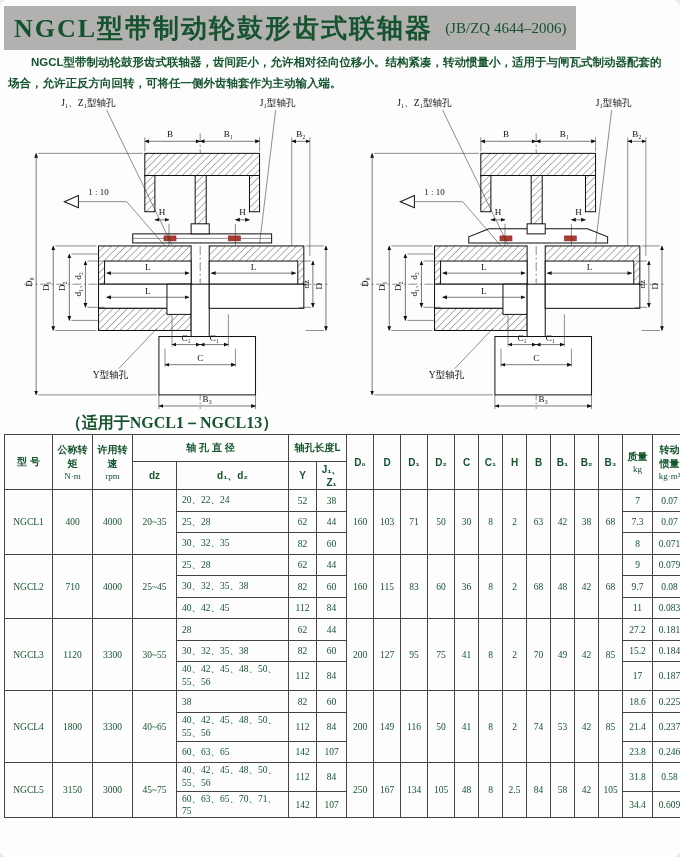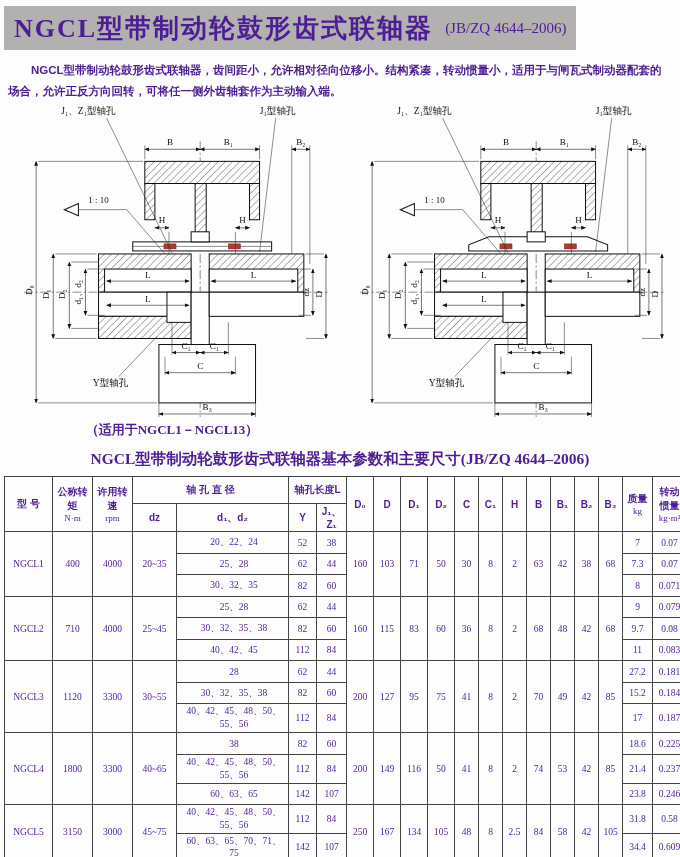--- a/index.html
+++ b/index.html
@@ -1,37 +1,38 @@
 <!DOCTYPE html>
 <html><head>
 <meta charset="utf-8">
 <style>
   html,body { margin:0; padding:0; background:#e8e8e8; }
   .page {
     position:relative; width:680px; height:857px; margin:0 auto;
-    background:#fdfdfd; font-family:"Liberation Serif","DejaVu Serif",serif; color:#4c1d95;
+    background:#fdfdfd; font-family:"Liberation Serif","DejaVu Serif",serif; color:#14532d;
     overflow:hidden;
+    border-radius:7px;
   }
   
   .title-bar {
     margin:6px 0 0 4px; width:572px; height:44px; background:#b3b0b0;
     display:flex; align-items:center; padding:0 10px; box-sizing:border-box;
   }
   .title-main { font-size:26px; font-weight:bold; letter-spacing:2px; white-space:nowrap; }
   .title-std  { font-size:15px; margin-left:12px; white-space:nowrap;text-align:right; }
   
   .intro {
-    margin:10px 8px 0 8px; font-size:11.5px; font-weight:600; line-height:1.8;
+    margin:2px 8px 0 8px; font-size:11.5px; font-weight:600; line-height:1.8;
     text-indent:2em; font-family:"Liberation Sans","DejaVu Sans",sans-serif;
   }
   
   .diagrams { display:flex; justify-content:space-between; padding:0 4px; margin-top:2px; }
   .diagrams figure { margin:0; width:336px; }
   .diagrams figcaption {
-    text-align:center; font-size:13px; font-weight:bold; margin-top:0px;
+    text-align:center; font-size:16px; font-weight:bold; margin-top:0px;
     font-family:"Liberation Serif",serif;
   }
   svg { display:block; }
   .hf { fill:url(#hat); stroke:#111; stroke-width:1; }
   .wf { fill:#fff; stroke:#111; stroke-width:1; }
   .rf { fill:#b03a2e; stroke:#7b241c; stroke-width:0.5; }
   .dim { stroke:#222; stroke-width:0.6; fill:none; }
   .thin { stroke:#333; stroke-width:0.55; fill:none; }
   .cl { stroke:#444; stroke-width:0.6; stroke-dasharray:9 2.5 2 2.5; fill:none; }
   .dt { font:9px "Liberation Serif",serif; fill:#111; }
@@ -42,21 +43,21 @@
     border-collapse:collapse; table-layout:fixed; width:672px; margin:0 4px;
     font-size:9.5px; font-family:"Liberation Serif","DejaVu Serif",serif;
   }
   table.spec th, table.spec td { border:1px solid #444; padding:1px 2px; text-align:center; overflow:hidden; }
   table.spec th {
     font-size:10px; font-weight:bold; font-family:"Liberation Sans","DejaVu Sans",sans-serif;
     height:24px;
   }
   table.spec th .unit { font-weight:normal; font-size:9px; font-family:"Liberation Serif",serif; }
   table.spec td { height:18.5px; }
-  table.spec td.bores { text-align:center; padding-left:5px; }
+  table.spec td.bores { text-align:left; padding-left:5px; }
 </style>
 </head>
 <body>
 
 <div class="page">
 
   <div class="title-bar">
     <span class="title-main">NGCL型带制动轮鼓形齿式联轴器</span>
     <span class="title-std">(JB/ZQ 4644–2006)</span>
   </div>
@@ -279,21 +280,20 @@
           <line class="thin" x1="100" y1="15" x2="165" y2="149"></line>
           <text class="lb" x="270" y="11" text-anchor="middle">J₁型轴孔</text>
           <line class="thin" x1="268" y1="15" x2="252" y2="148"></line>
           <text class="lb" x="104" y="281" text-anchor="middle">Y型轴孔</text>
           <line class="thin" x1="112" y1="272" x2="150" y2="232"></line>
         </g>
       </svg>
     </figure>
   </div>
 
-  <div class="table-title">NGCL型带制动轮鼓形齿式联轴器基本参数和主要尺寸(JB/ZQ 4644–2006)</div>
 
   <table class="spec">
     <colgroup>
       <col style="width:48px">
         <col style="width:40px">
         <col style="width:40px">
       <col style="width:44px">
         <col style="width:112px">
       <col style="width:28px">
         <col style="width:30px">

